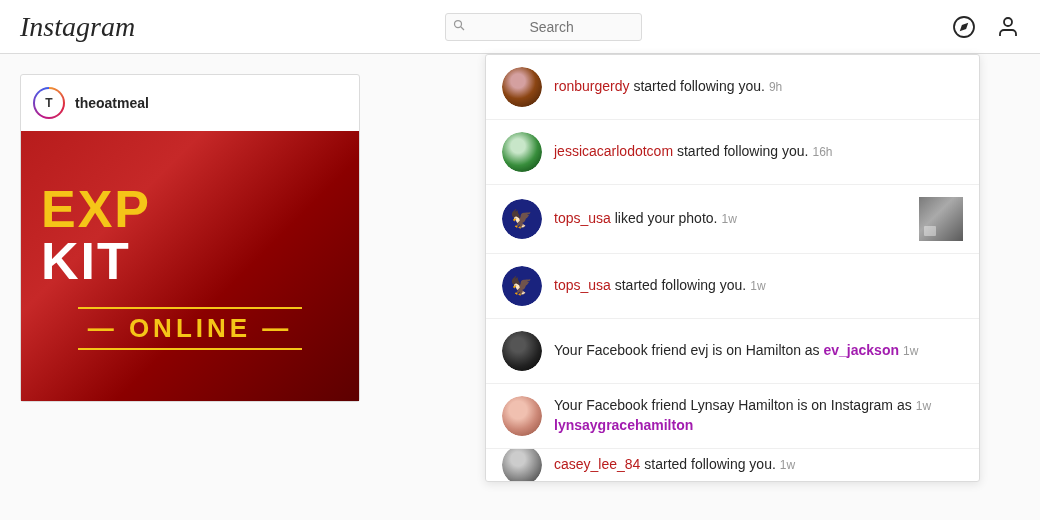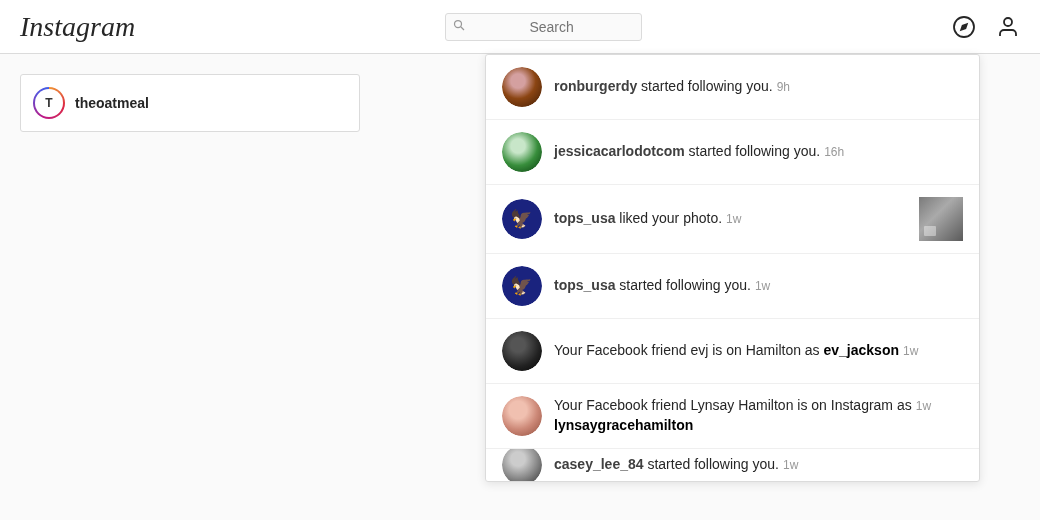--- a/index.html
+++ b/index.html
@@ -201,25 +201,25 @@
       justify-content: center;
     }
 
     .notif-text {
       font-size: 14px;
       color: #262626;
       flex: 1;
       line-height: 1.4;
     }
     .notif-username {
-      font-weight: 700;
-      color: #404040;
+      font-weight: 400;
+      color: #b91c1c;
     }
     .notif-link {
-      color: #000000;
+      color: #a21caf;
       font-weight: 600;
     }
     .notif-time {
       color: #999;
       font-size: 12px;
       margin-left: 4px;
     }
     .notif-thumb {
       width: 44px;
       height: 44px;
@@ -325,20 +325,25 @@
 <div class="main">
 
   <div class="feed">
     <div class="post-card">
       <div class="post-header">
         <div class="avatar-circle">
           <div class="avatar-inner">T</div>
         </div>
         <span class="post-username">theoatmeal</span>
       </div>
+      <div class="post-image">
+        <div class="post-text-exp">EXP</div>
+        <div class="post-text-kit">KIT</div>
+        <div class="post-text-online">— ONLINE —</div>
+      </div>
     </div>
   </div>
 </div>
 
 <div class="notifications-dropdown">
 
   <div class="notif-item">
     <div class="notif-avatar">
       <div class="av-ron-img"></div>
     </div>

